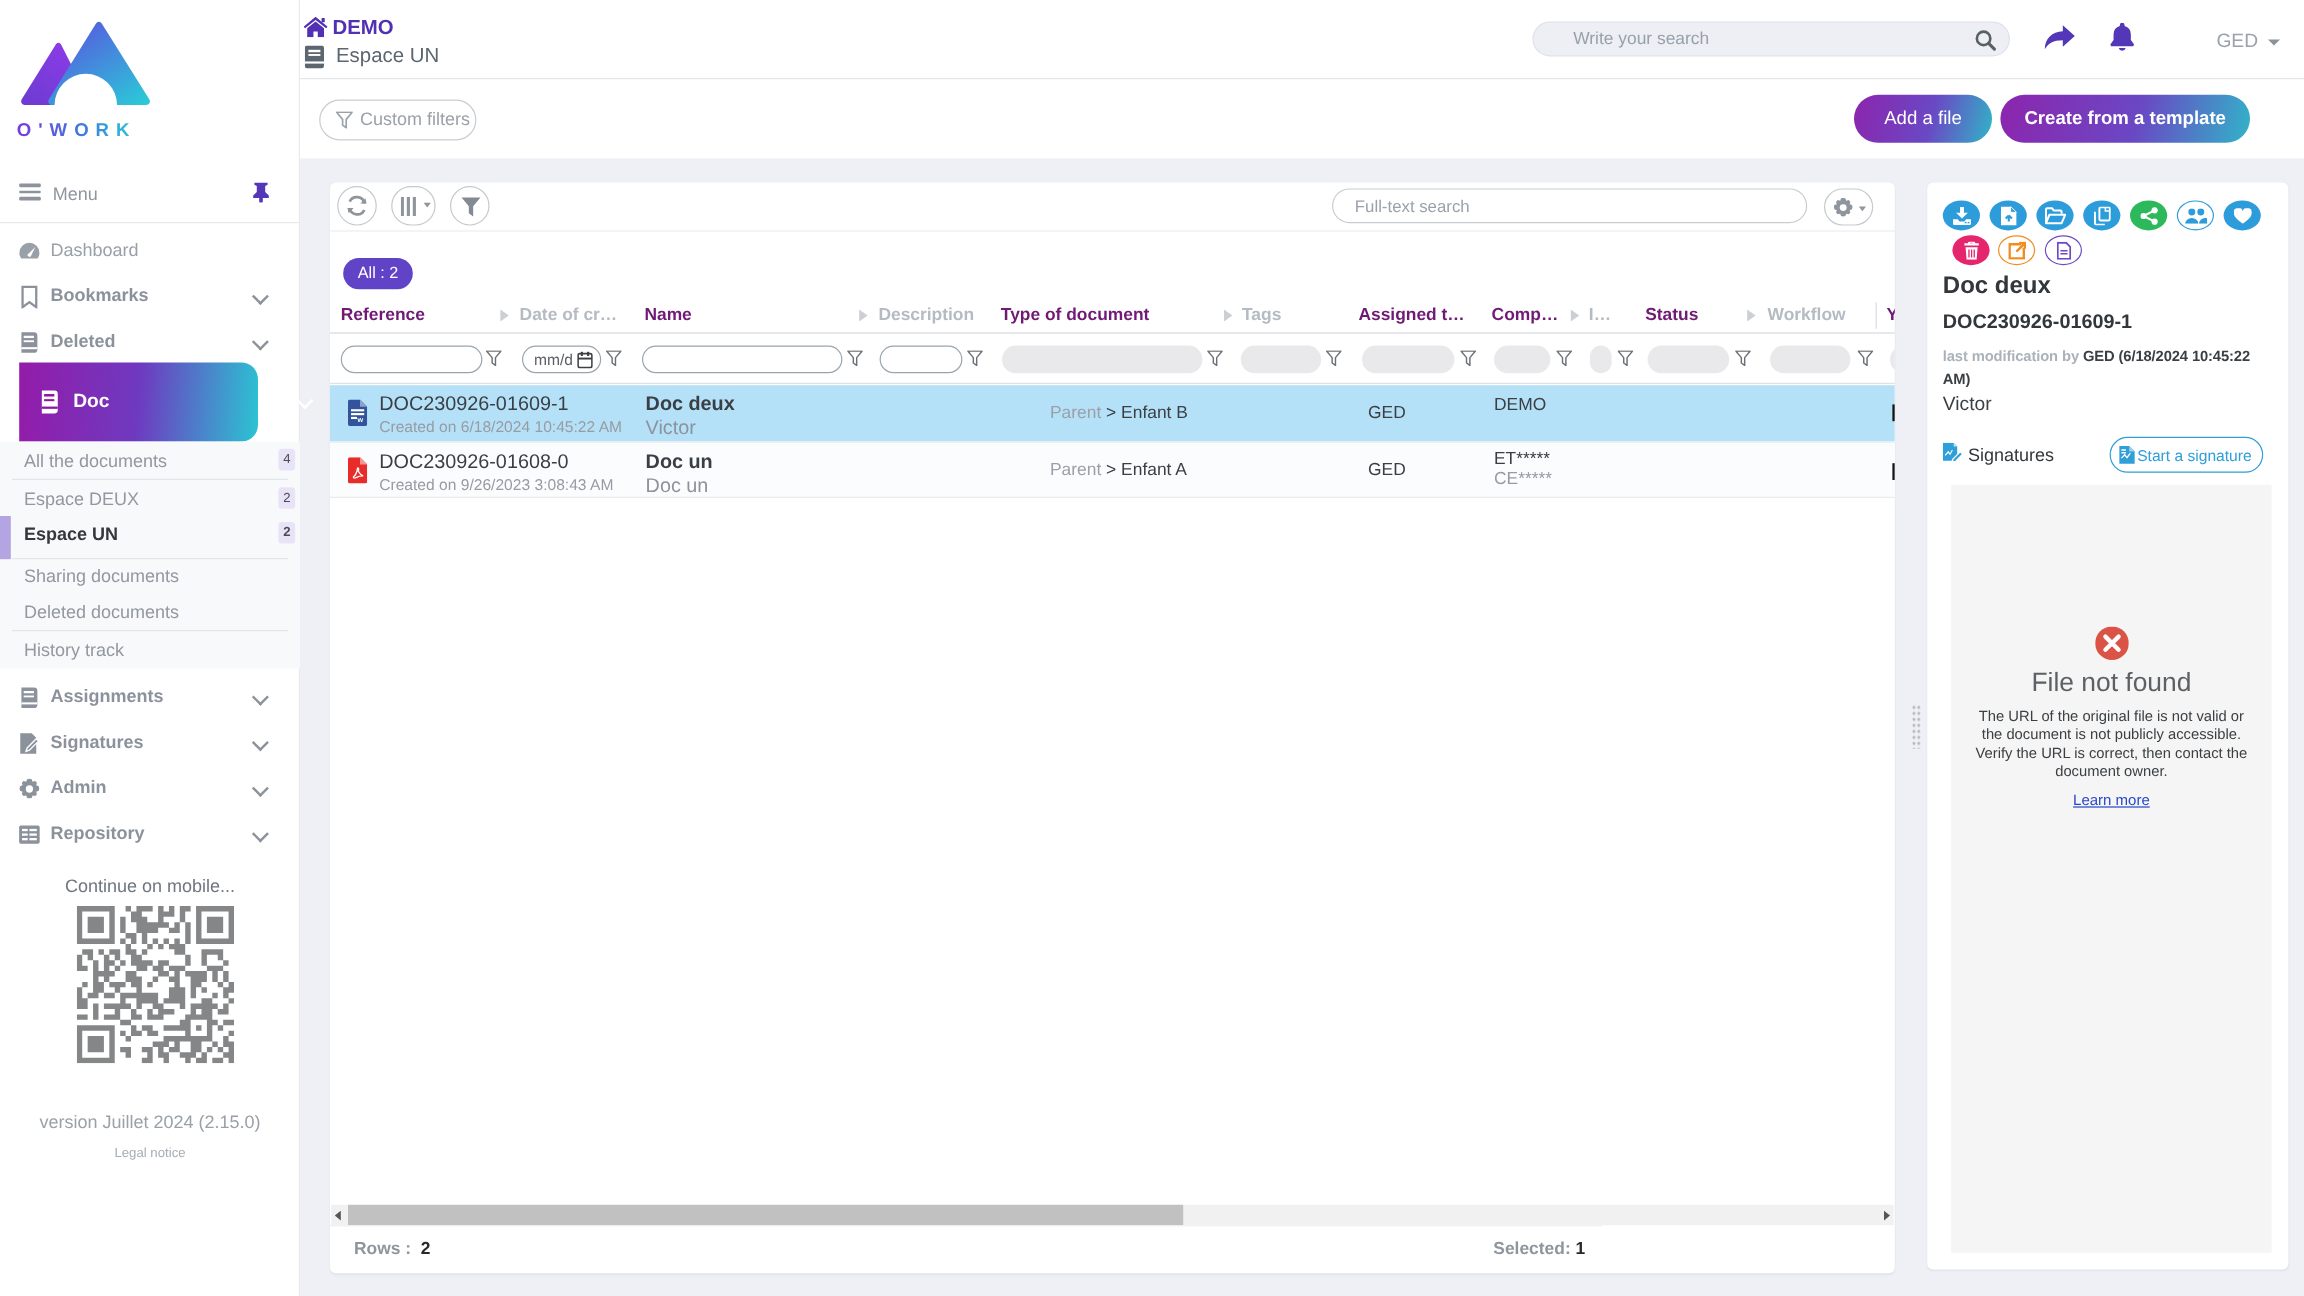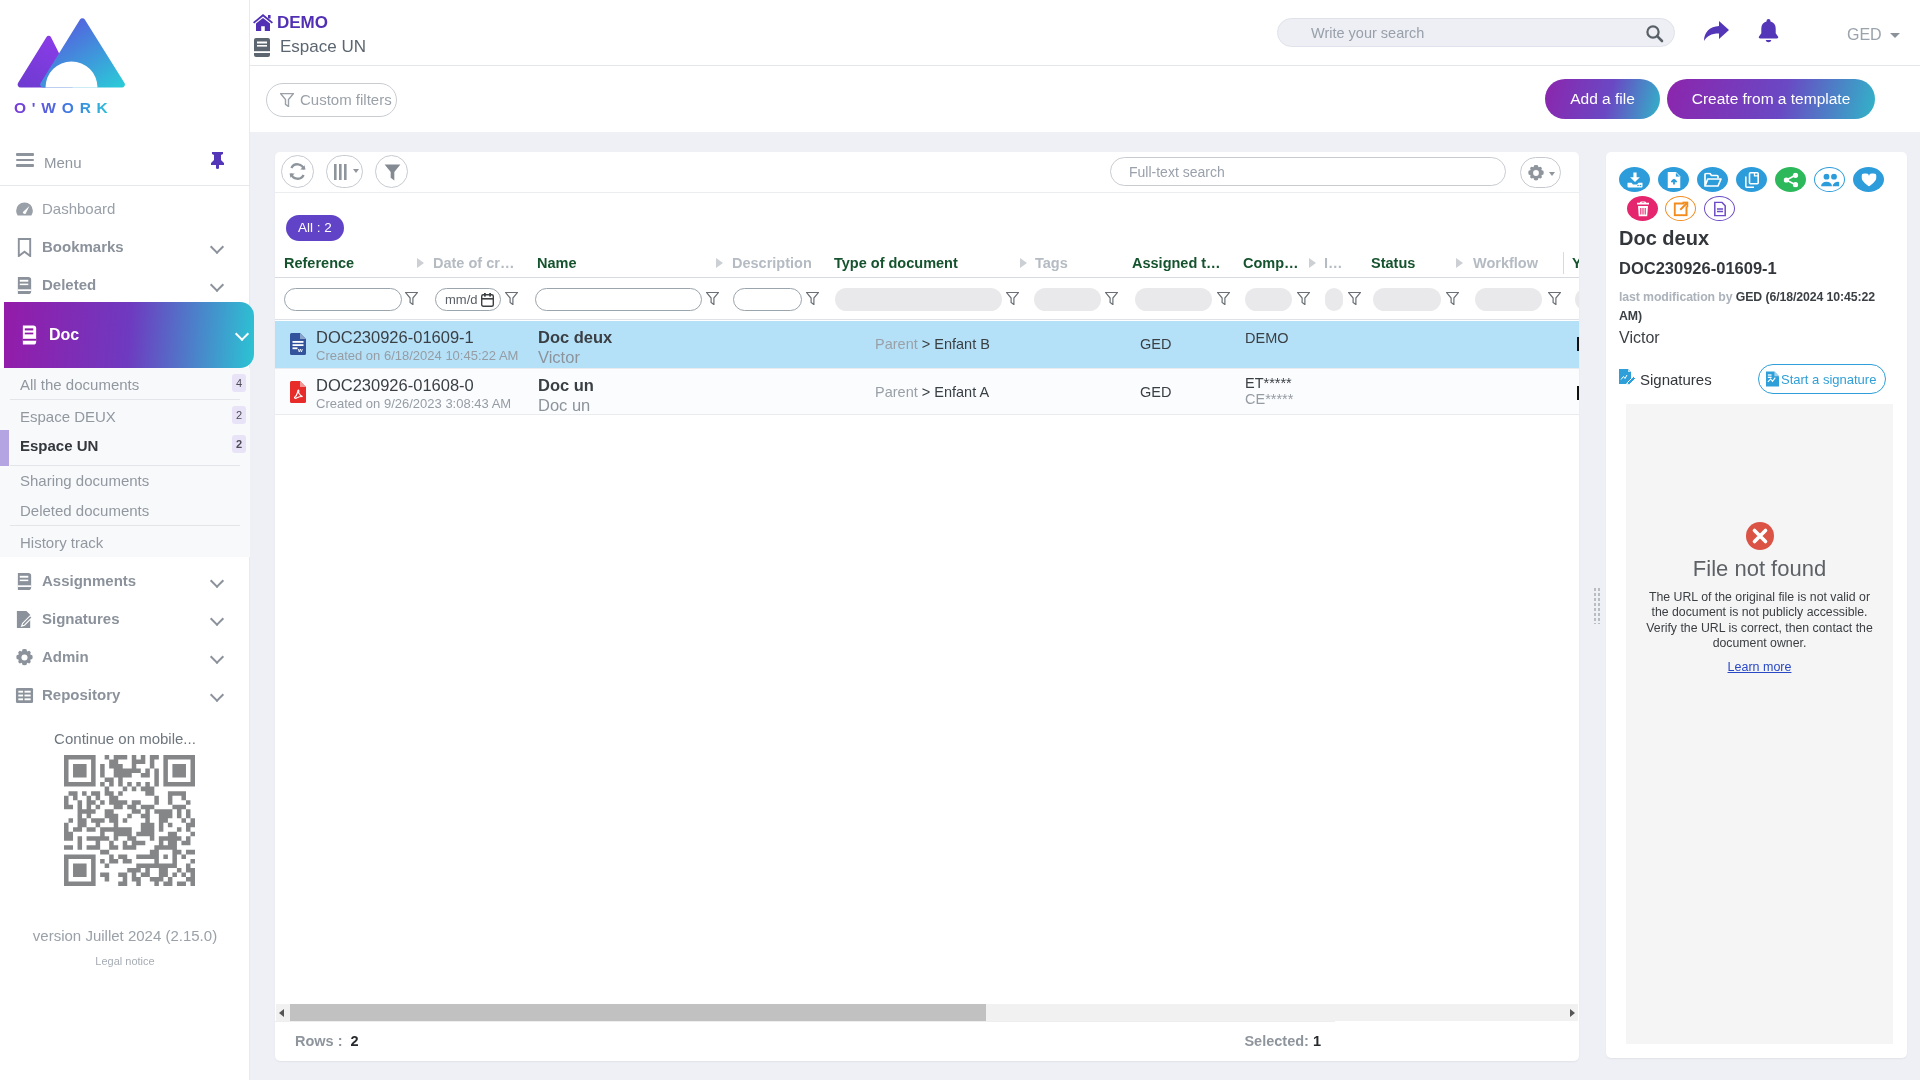--- a/index.html
+++ b/index.html
@@ -19,36 +19,36 @@
 #searchbox svg { position:absolute; right:10px; top:5px; }
 #topshare { position:absolute; left:1453px; top:20px; }
 #topbell { position:absolute; left:1508px; top:19px; }
 #topuser { position:absolute; left:1597px; top:26px; font-size:16px; color:#9aa2ab; }
 #topcaret { position:absolute; left:1640px; top:33px; width:0; height:0; border-left:5px solid transparent; border-right:5px solid transparent; border-top:5px solid #8b9299; }
 #btn-filters { position:absolute; left:16px; top:83px; width:131px; height:34px; border:1px solid #c9cdd2; border-radius:17px; color:#9aa1a8; font-size:15px; }
 #btn-filters span { position:absolute; left:33px; top:7px; }
 #btn-filters svg { position:absolute; left:13px; top:9px; }
 .gbtn { position:absolute; top:79px; height:40px; border-radius:20px; color:#fff; font-size:15.5px; text-align:center; line-height:40px; background:linear-gradient(105deg,#8c25ad 0%,#6a48c4 55%,#31b4c8 100%); }
 #btn-add { left:1295px; width:115px; }
-#btn-create { left:1417px; width:208px; }
+#btn-create { left:1417px; width:208px;font-weight:bold; }
 
 
 #sidebar { position:absolute; left:0; top:0; width:250px; height:1080px; background:#fff; border-right:1px solid #e8eaee; }
 #logo { position:absolute; left:14px; top:17px; }
 #menubar { position:absolute; left:0; top:140px; width:250px; height:46px; border-bottom:1px solid #e6e8ec; }
 .hamb { position:absolute; left:16px; top:13px; width:18px; height:14px; }
 .hamb div { height:2.6px; background:#8d949c; margin-bottom:3px; border-radius:1px; }
 #menubar .mtext { position:absolute; left:44px; top:14px; font-size:15px; color:#8f969e; }
 #pin { position:absolute; left:210px; top:12px; }
 .mitem { position:absolute; left:0; width:250px; height:38px; }
 .mitem .micon { position:absolute; left:15px; top:10px; width:19px; height:19px; }
 .mitem .mlabel { position:absolute; left:42px; top:10px; font-size:15px; font-weight:bold; color:#8b929b; }
 .mitem .mchev { position:absolute; left:212px; top:14px; }
 .chev { width:10px; height:10px; border-right:2.2px solid #8b929b; border-bottom:2.2px solid #8b929b; transform:rotate(45deg); }
-#docbar { position:absolute; left:4px; top:302px; width:250px; height:66px; background:linear-gradient(95deg,#941ba9 0%,#6e3ac0 50%,#2bc4d3 100%); border-radius:0 14px 14px 0; }
+#docbar { position:absolute; left:16px; top:302px; width:199px; height:66px; background:linear-gradient(95deg,#941ba9 0%,#6e3ac0 50%,#2bc4d3 100%); border-radius:0 14px 14px 0; }
 #docbar .mlabel { position:absolute; left:45px; top:24px; font-size:16px; font-weight:bold; color:#fff; }
 #docbar .chev { border-color:#fff; }
 #submenu { position:absolute; left:0; top:368px; width:250px; height:189px; background:#f8f9fb; }
 .smitem { position:absolute; left:0; width:250px; font-size:15px; color:#9298a0; }
 .smitem .badge { position:absolute; left:232px; top:-2px; width:14px; height:18px; background:#e9e3f8; border-radius:3px; color:#4c4c55; font-size:11px; text-align:center; line-height:18px; }
 .smdiv { position:absolute; left:10px; width:230px; height:1px; background:#e3e5e9; }
 #espun-bar { position:absolute; left:0; top:430px; width:9px; height:36px; background:#b4a4e2; }
 #mobiletxt { position:absolute; left:0; top:730px; width:250px; text-align:center; font-size:15px; color:#6e767e; }
 #qr { position:absolute; left:64px; top:755px; }
 #version { position:absolute; left:0; top:927px; width:250px; text-align:center; font-size:15px; color:#9aa1a8; }
@@ -56,21 +56,21 @@
 
 
 #card { position:absolute; left:275px; top:152px; width:1304px; height:909px; background:#fff; border-radius:5px; box-shadow:0 1px 2px rgba(0,0,0,.06); overflow:hidden; }
 #toolbar { position:absolute; left:0; top:0; width:1304px; height:41px; border-bottom:1px solid #ebedef; }
 .circbtn { position:absolute; top:3px; width:33px; height:33px; border:1px solid #c6cacf; border-radius:50%; }
 #fulltext { position:absolute; left:835px; top:5px; width:396px; height:29px; border:1px solid #c8ccd1; border-radius:15px; }
 #fulltext .ph { position:absolute; left:18px; top:6px; font-size:14px; color:#9aa1ab; }
 #gearbtn { position:absolute; left:1245px; top:5px; width:41px; height:31px; border:1px solid #c6cacf; border-radius:16px; }
 #allpill { position:absolute; left:11px; top:63px; width:58px; height:26px; background:#6143c8; border-radius:13px; color:#fff; font-size:13.5px; text-align:center; line-height:26px; }
 #thead { position:absolute; left:0; top:98px; width:1304px; height:28px; border-bottom:1px solid #d7dade; font-size:14.5px; font-weight:bold; }
-#thead .h { position:absolute; top:5px; color:#14532d; white-space:nowrap; }
+#thead .h { position:absolute; top:5px; color:#701a75; white-space:nowrap; }
 #thead .hl { color:#b4bbc2; }
 #thead .tri { position:absolute; top:8px; width:0; height:0; border-top:5.5px solid transparent; border-bottom:5.5px solid transparent; border-left:7.5px solid #ccd0d4; }
 #frow { position:absolute; left:0; top:126px; width:1304px; height:42px; border-bottom:1px solid #dee1e5; }
 .fin { position:absolute; top:10px; height:23px; border:1px solid #9aa5ad; border-radius:12px; background:#fff; }
 .fing { position:absolute; top:10px; height:23px; border-radius:12px; background:#e9e9eb; }
 .funnel { position:absolute; top:14px; }
 .row { position:absolute; left:0; width:1304px; height:47px; }
 #row1 { top:169px; background:#b5e1f8; }
 #row2 { top:216px; background:#fbfcfe; border-top:1px solid #e9ebee; border-bottom:1px solid #e9ebee; }
 .rref { position:absolute; left:41px; top:7px; font-size:16.5px; color:#3a3f44; }

